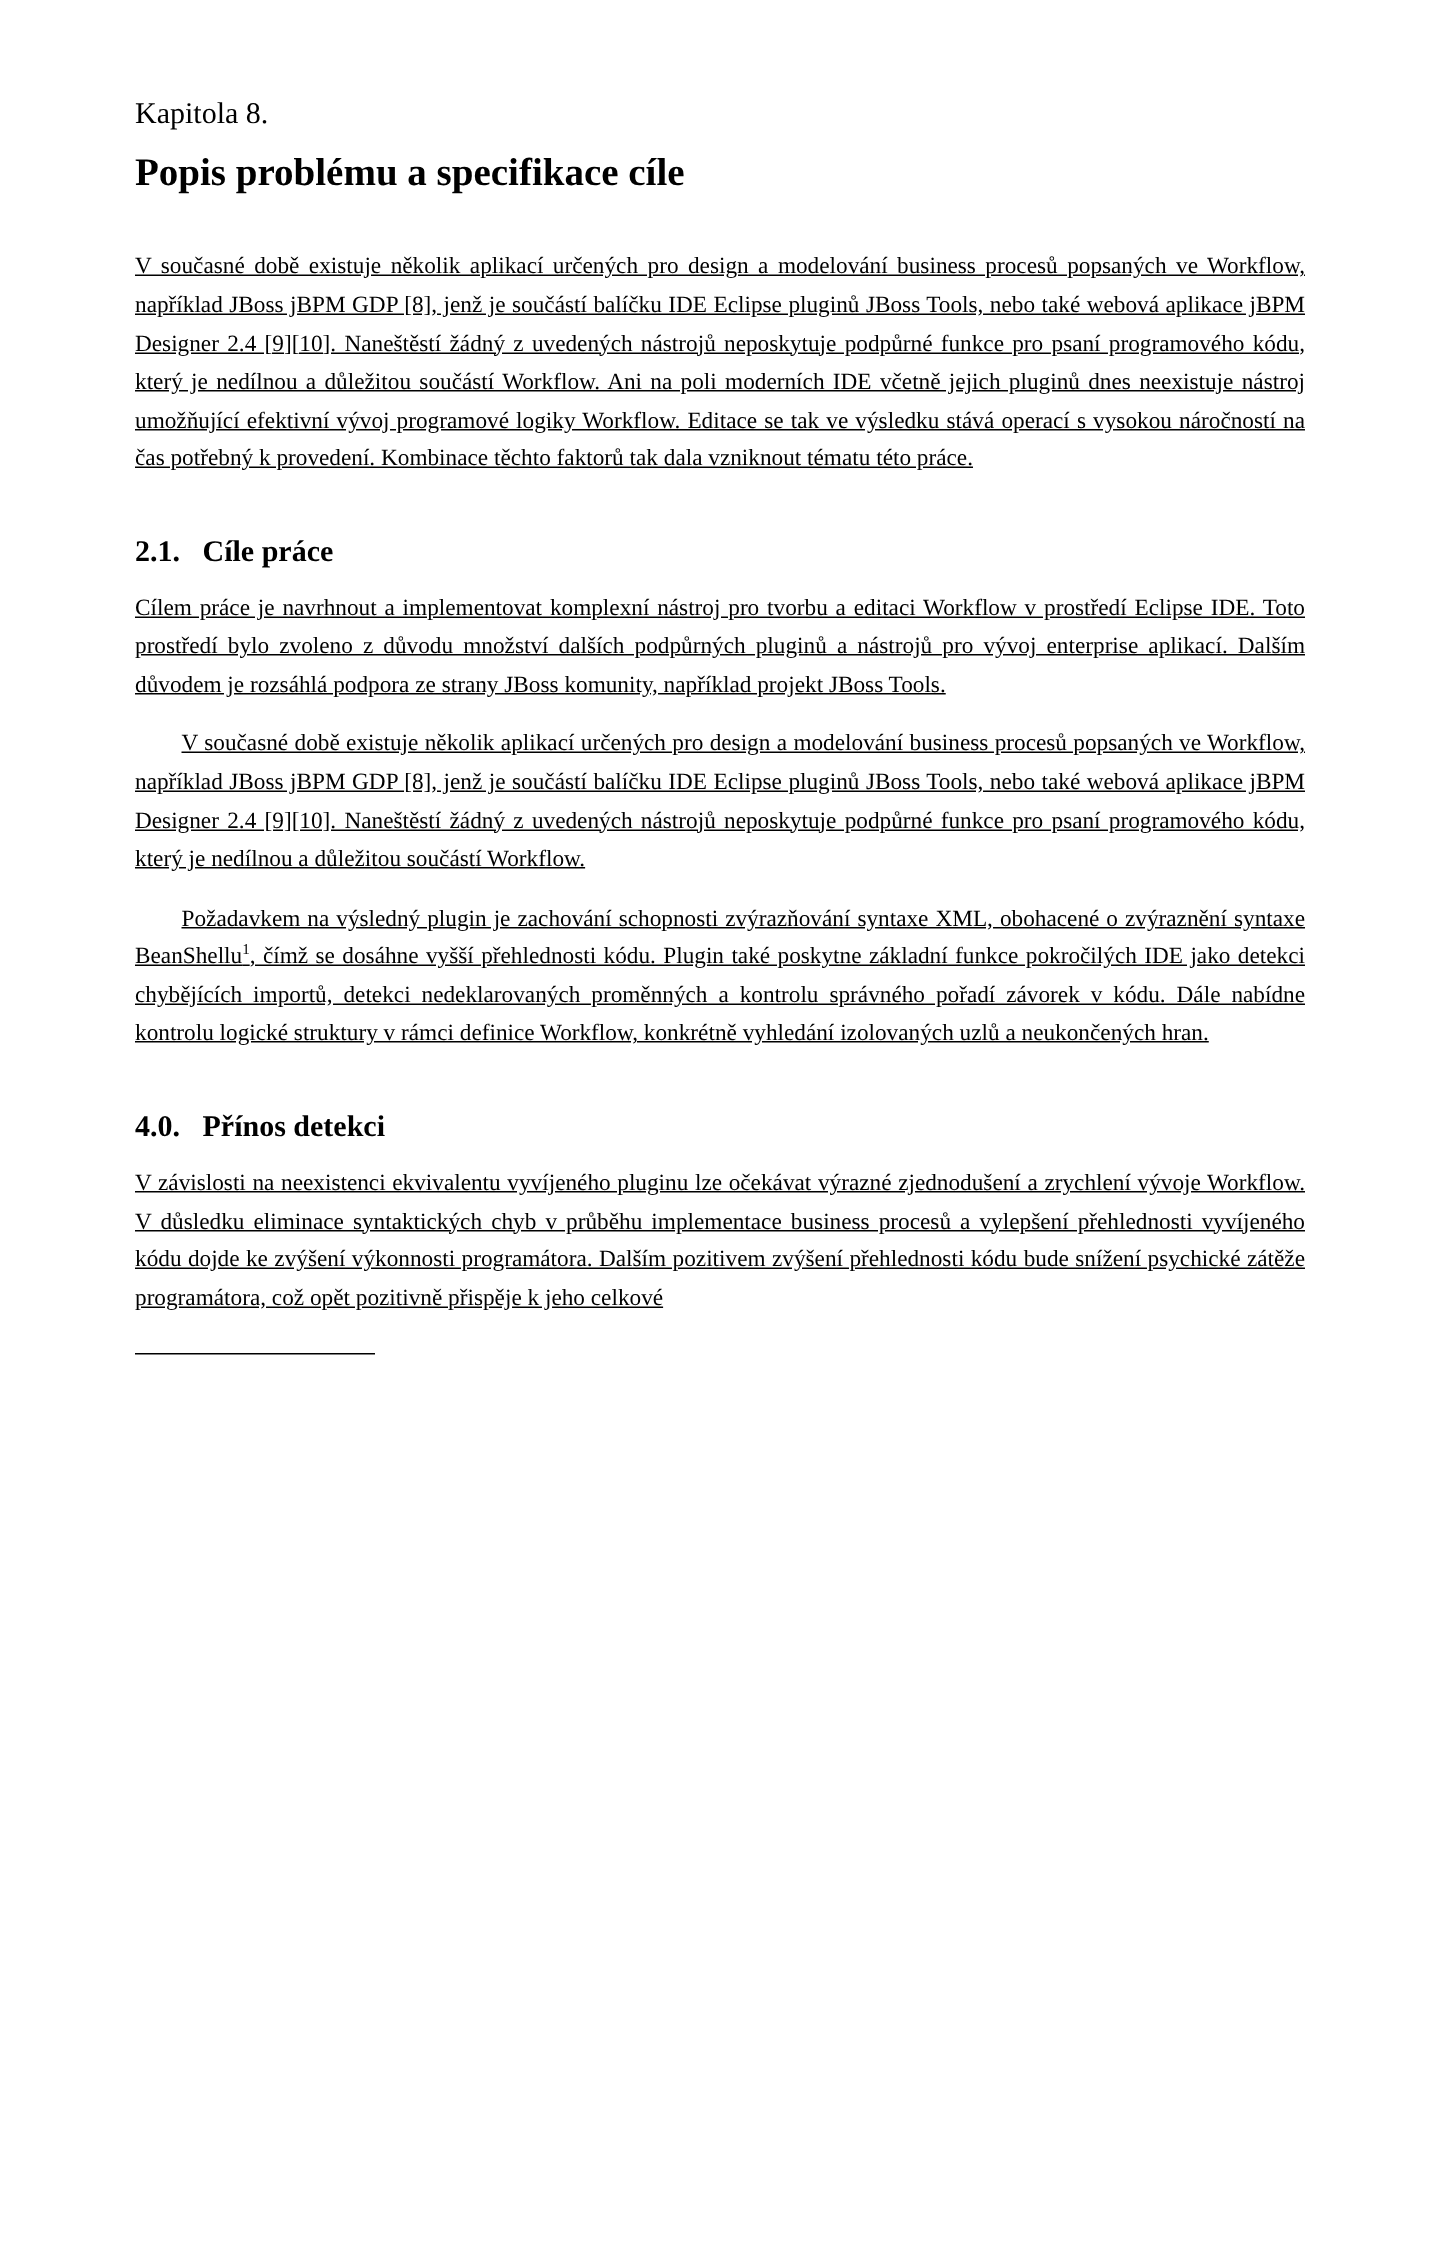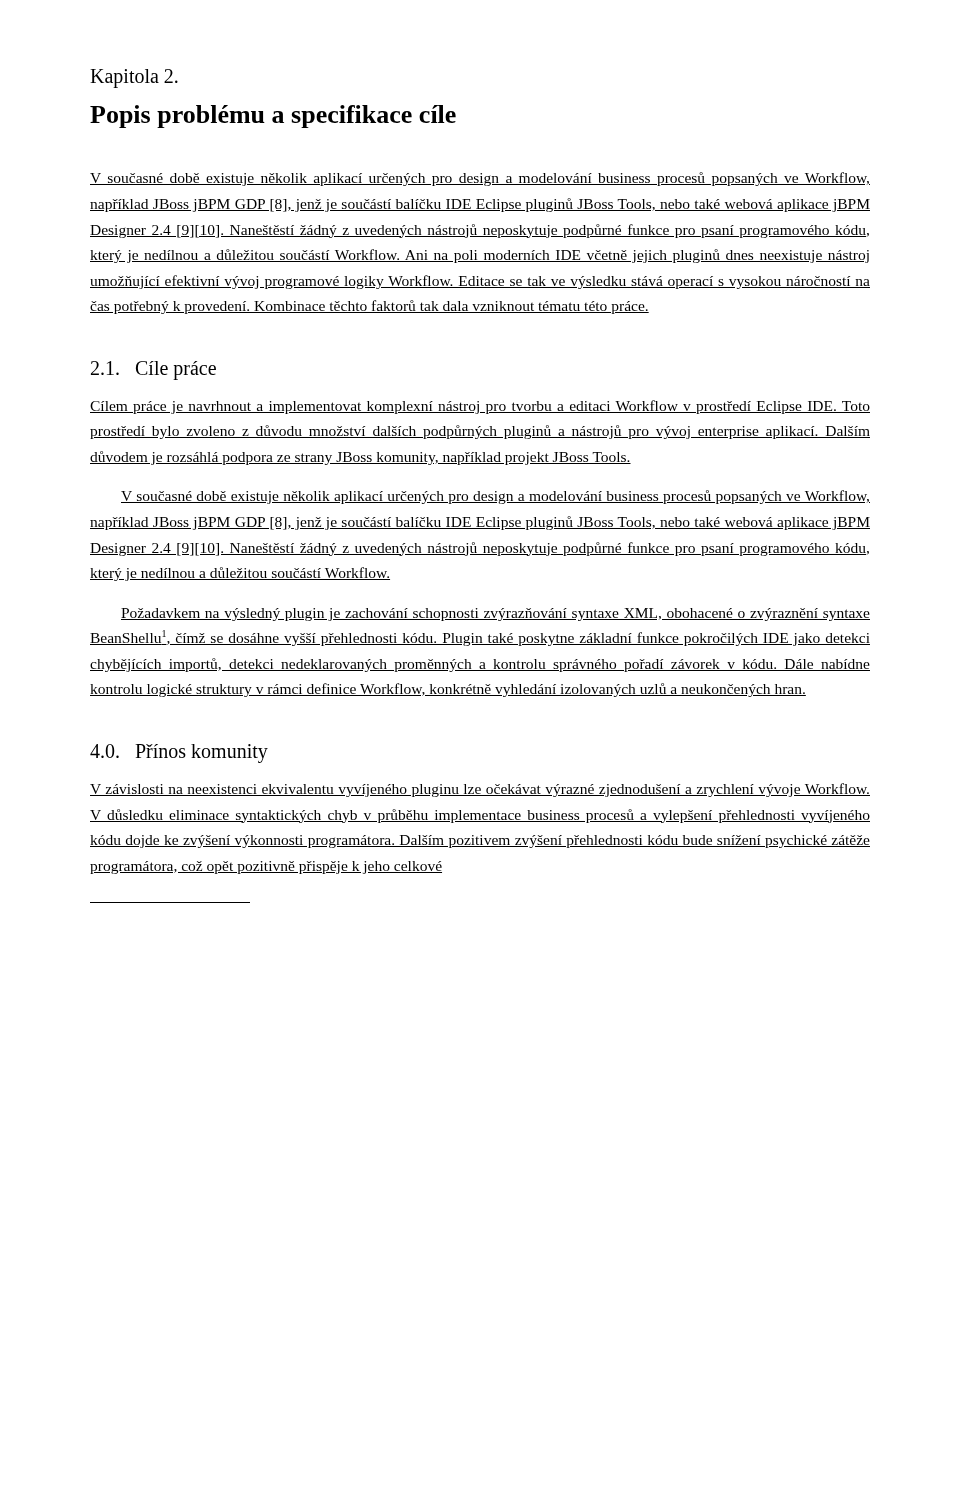--- a/index.html
+++ b/index.html
@@ -26,21 +26,21 @@
     h1.chapter-title {
       font-size: 26px;
       font-weight: bold;
       margin-bottom: 8px;
       line-height: 1.3;
       font-family: Liberation Serif, serif;
     }
 
     h2.section-title {
       font-size: 20px;
-      font-weight: normal;
+      font-weight: bold;
       margin-top: 36px;
       margin-bottom: 12px;
       line-height: 1.3;
     }
 
     .chapter-heading {
       font-size: 20px;
       font-weight: normal;
       color: #000;
       margin-bottom: 6px;
@@ -77,21 +77,21 @@
       vertical-align: super;
     }
   </style>
 </head>
 <body>
 
 <div class="page">
 
   
   <div class="chapter-heading">
-    <span>Kapitola 2.</span>
+    <span>Kapitola 8.</span>
   </div>
 
   <h1 class="chapter-title">
     <span>Popis problému a specifikace cíle</span>
   </h1>
 
   <br>
 
   
   <p>
@@ -114,21 +114,21 @@
   </p>
 
   <p class="indent">
     Požadavkem na výsledný plugin je zachování schopnosti zvýrazňování syntaxe XML, obohacené o zvýraznění syntaxe BeanShellu<sup>1</sup>, čímž se dosáhne vyšší přehlednosti kódu. Plugin také poskytne základní funkce pokročilých IDE jako detekci chybějících importů, detekci nedeklarovaných proměnných a kontrolu správného pořadí závorek v kódu. Dále nabídne kontrolu logické struktury v rámci definice Workflow, konkrétně vyhledání izolovaných uzlů a neukončených hran.
   </p>
 
   
   <h2 class="section-title">
     <span>4.0.</span>
     &nbsp;
-    <span>Přínos komunity</span>
+    <span>Přínos detekci</span>
   </h2>
 
   <p>
     V závislosti na neexistenci ekvivalentu vyvíjeného pluginu lze očekávat výrazné zjednodušení a zrychlení vývoje Workflow. V důsledku eliminace syntaktických chyb v průběhu implementace business procesů a vylepšení přehlednosti vyvíjeného kódu dojde ke zvýšení výkonnosti programátora. Dalším pozitivem zvýšení přehlednosti kódu bude snížení psychické zátěže programátora, což opět pozitivně přispěje k jeho celkové
   </p>
 
   
   <hr class="footnote-separator">
 
 </div>

